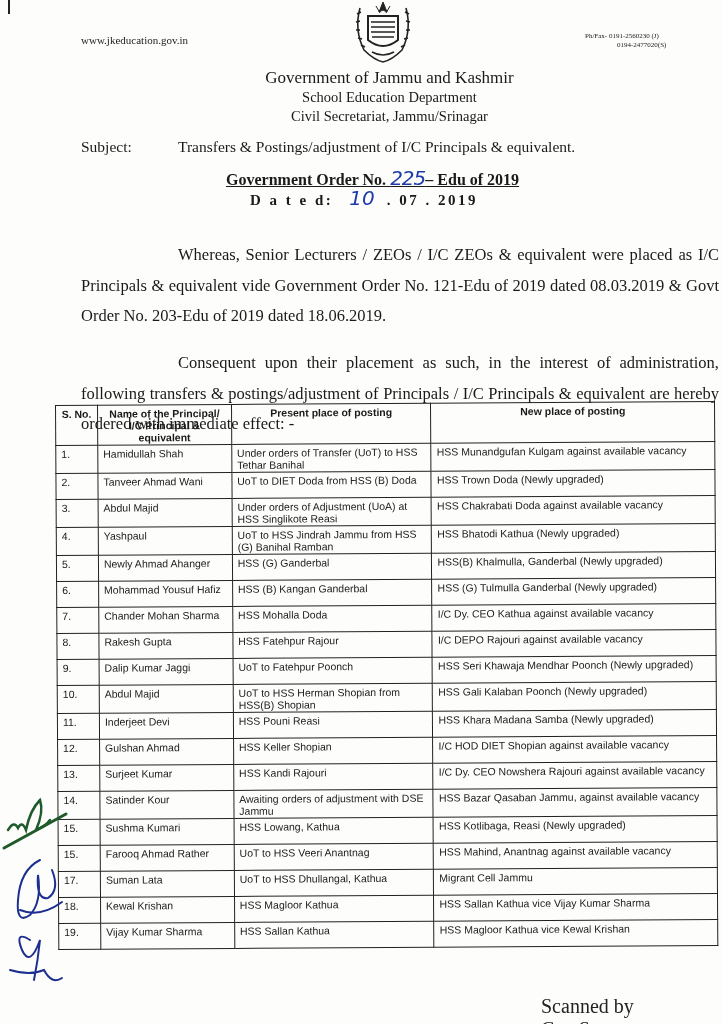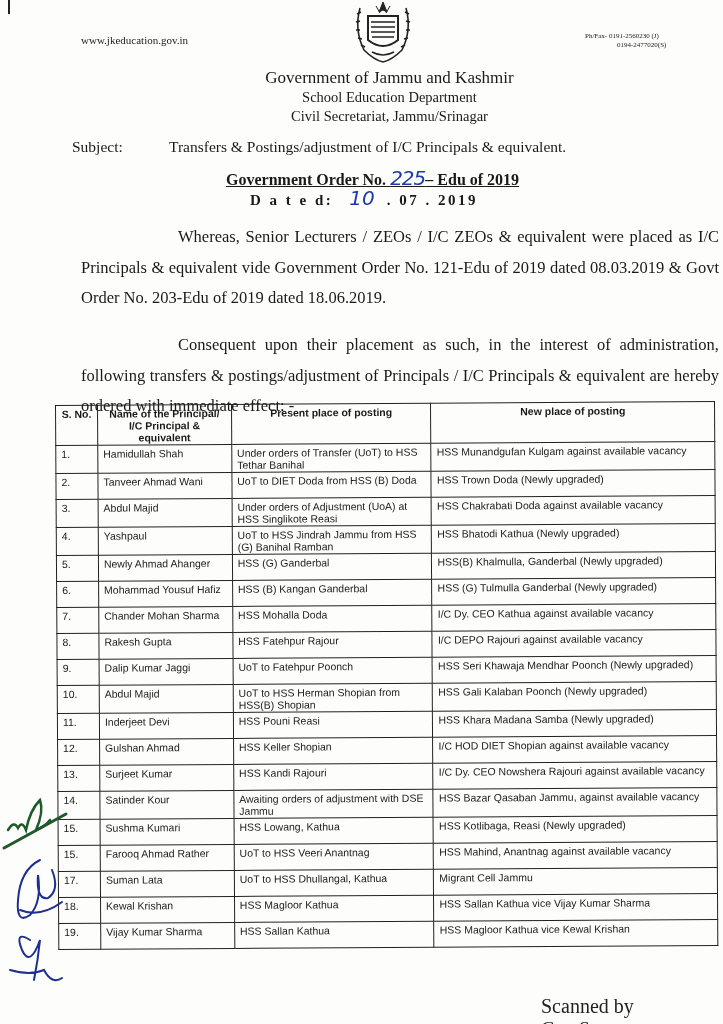--- a/index.html
+++ b/index.html
@@ -13,27 +13,27 @@
     .website {
       position: absolute; left: 81px; top: 34px; font-size: 11px; 
       color: #222;
     }
     .phfax { position: absolute; left: 585px; top: 32px; font-size: 7px; line-height: 9px; color: #222; }
     .phfax .l2 { padding-left: 32px; display: block; }
     .hdr { position: absolute; left: 0; width: 723px; text-align: center; }
     .hdr1 { top: 68px; font-size: 17px; left: 28px; }
     .hdr2 { top: 89px; font-size: 14.5px; left: 28px; }
     .hdr3 { top: 108px; font-size: 14.5px; left: 28px; }
-    .subject { position: absolute; left: 72px; top: 138px; font-size: 15.5px; }
+    .subject { position: absolute; left: 81px; top: 138px; font-size: 15.5px; }
     .subject .lbl { display: inline-block; width: 97px; }
     .order { position: absolute; left: 226px; top: 166px; font-size: 16px; font-weight: bold; text-decoration: underline; }
     .order .hand { color: #1d3aa8; font-family: "DejaVu Sans", sans-serif; font-weight: normal; font-style: italic; font-size: 20px; letter-spacing: -1px; }
     .dated { position: absolute; left: 250px; top: 186px; font-size: 15px; font-weight: bold; letter-spacing: 2.5px; }
     .dated .hand { color: #1d3aa8; font-family: "DejaVu Sans", sans-serif; font-weight: normal; font-style: italic; font-size: 20px; letter-spacing: 0; margin: 0 12px 16px 16px; }
-    .para { position: absolute; left: 81px; width: 638px; font-size: 16.5px; line-height: 30.5px; text-align: justify; }
+    .para { position: absolute; left: 81px; width: 638px; font-size: 16.5px; line-height: 30.5px; text-align: justify; margin-top: 18px; }
     .p1 { top: 222px; }
     .p2 { top: 330px; }
     .indent { display: inline-block; width: 97px; }
     table.transfers {
       position: absolute; left: 55px; top: 405px; width: 660px;
       border-collapse: collapse; font-family: "Liberation Sans", sans-serif; font-size: 10.5px;
       transform: rotate(-0.35deg); transform-origin: left top;
     }
     table.transfers th, table.transfers td {
       border: 1.2px solid #222; vertical-align: top; padding: 2px 5px 1px 5px; line-height: 12px;

